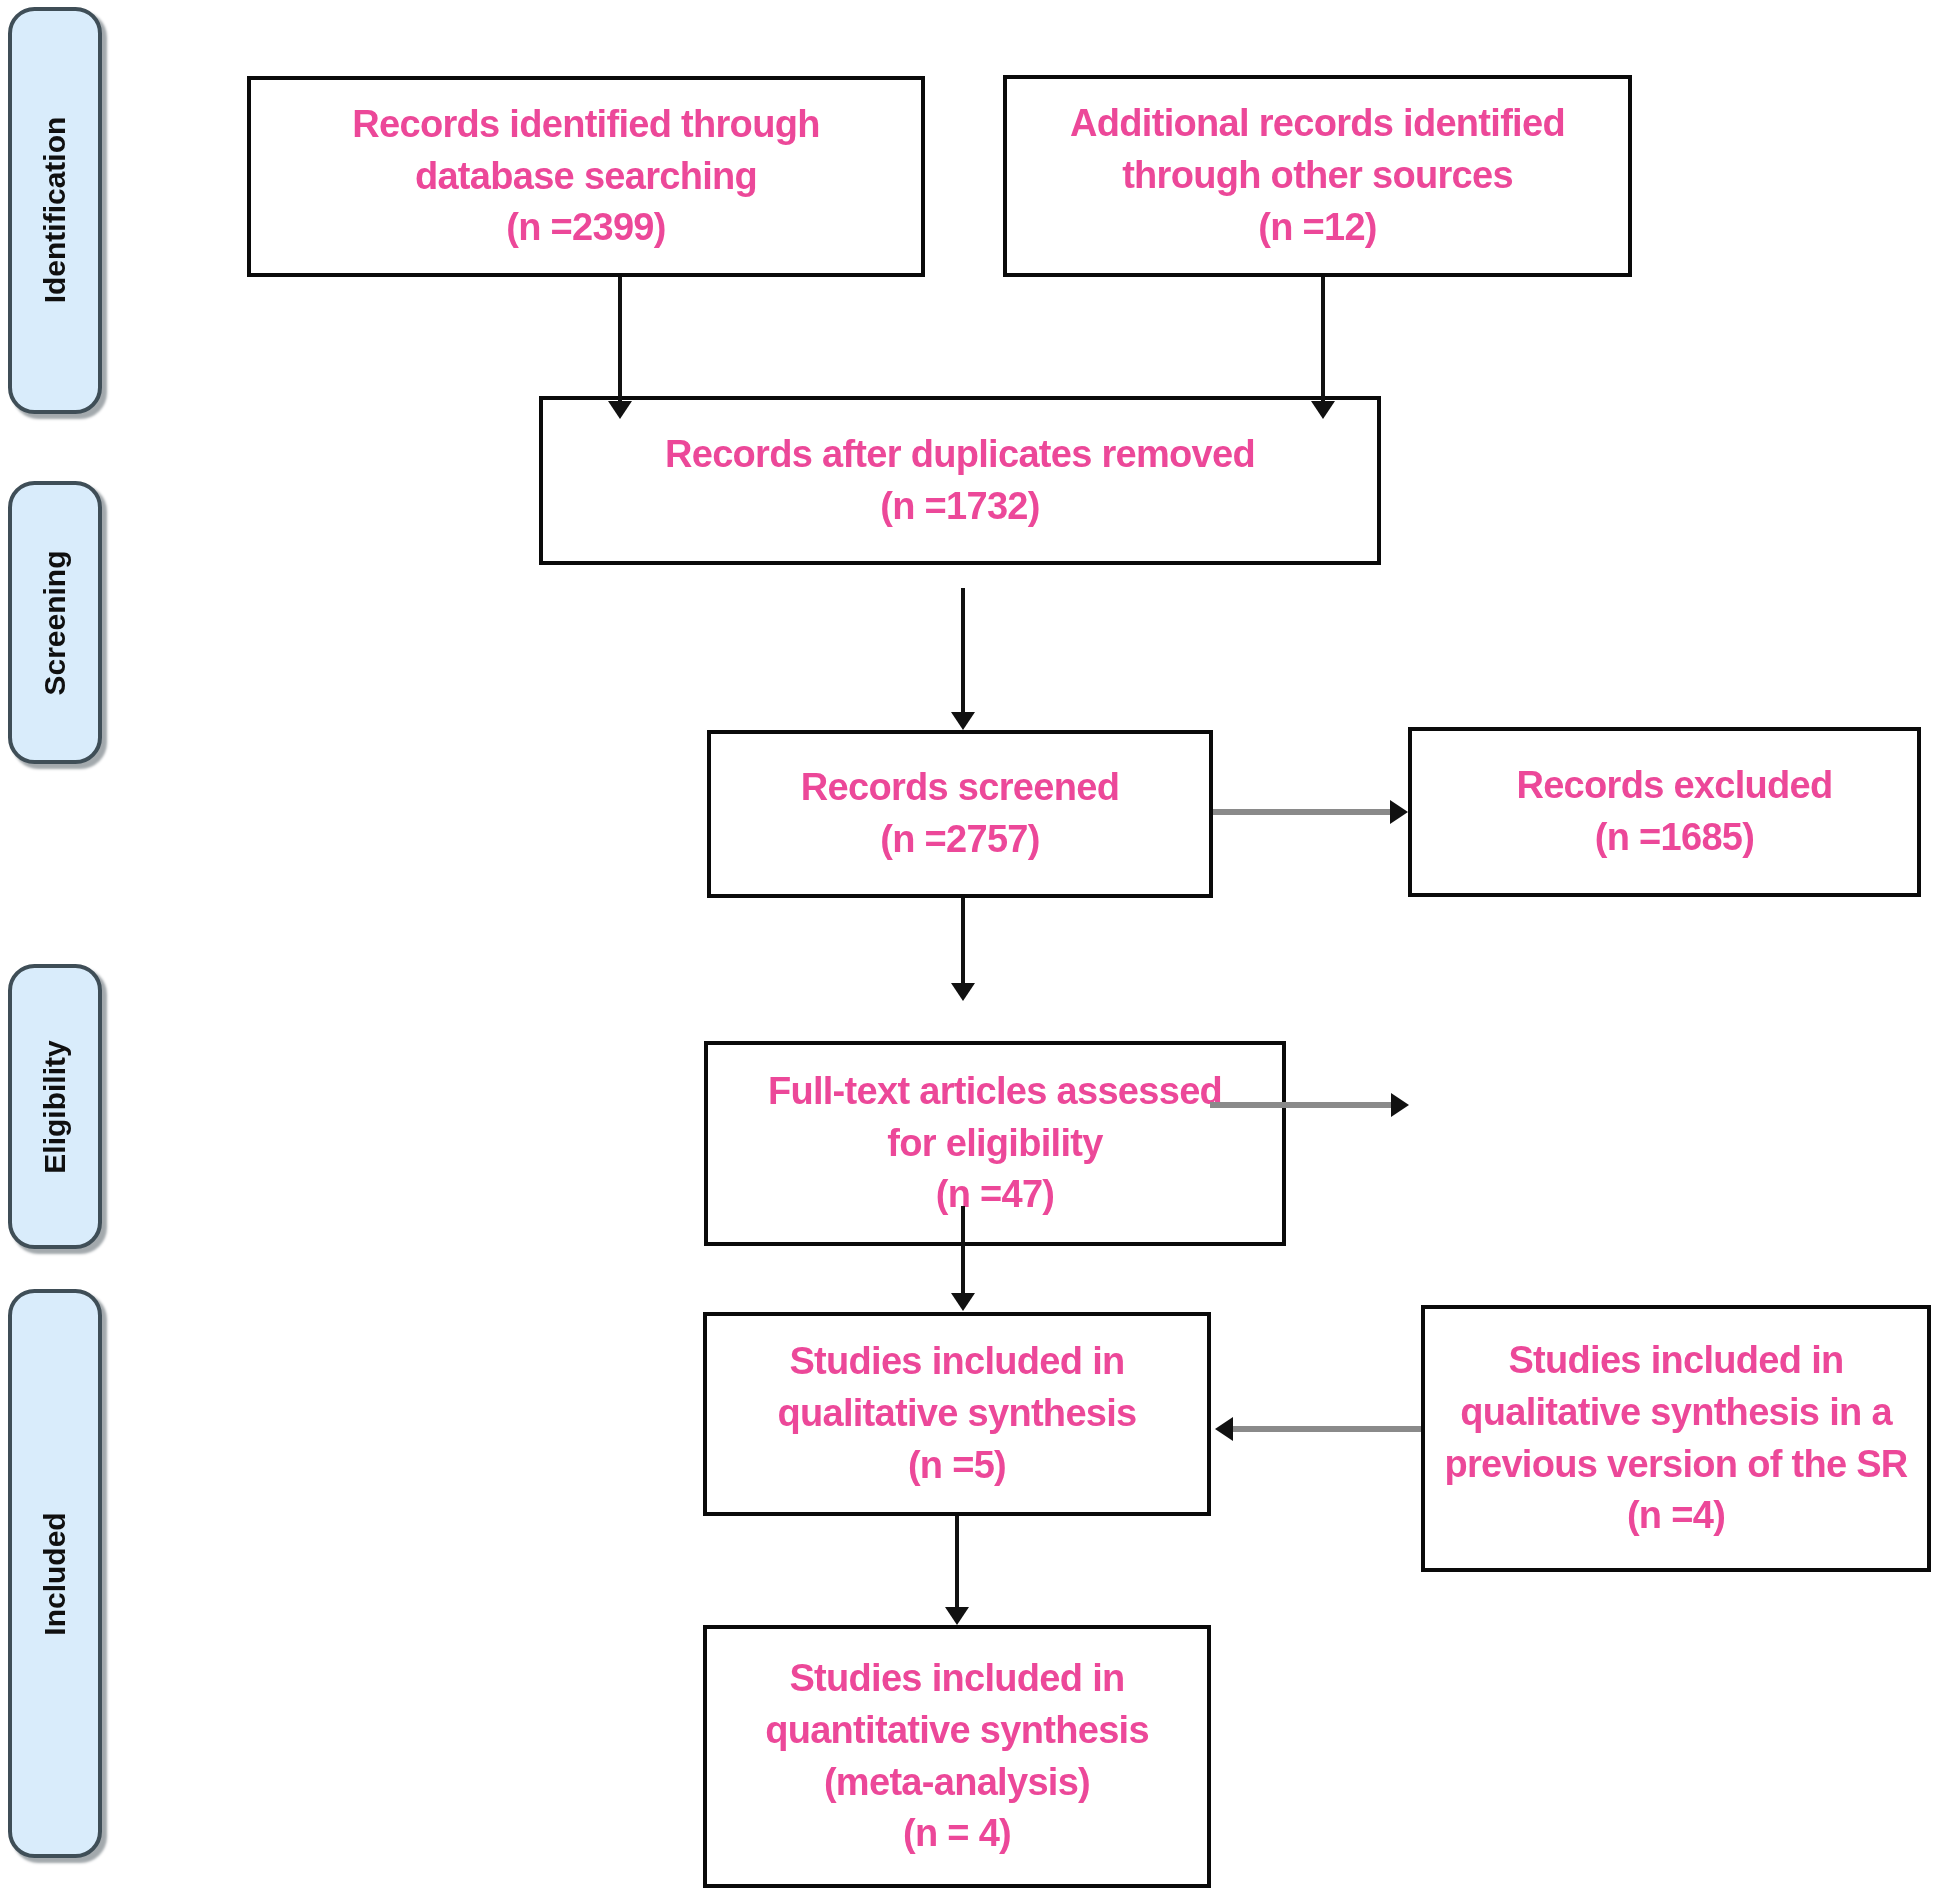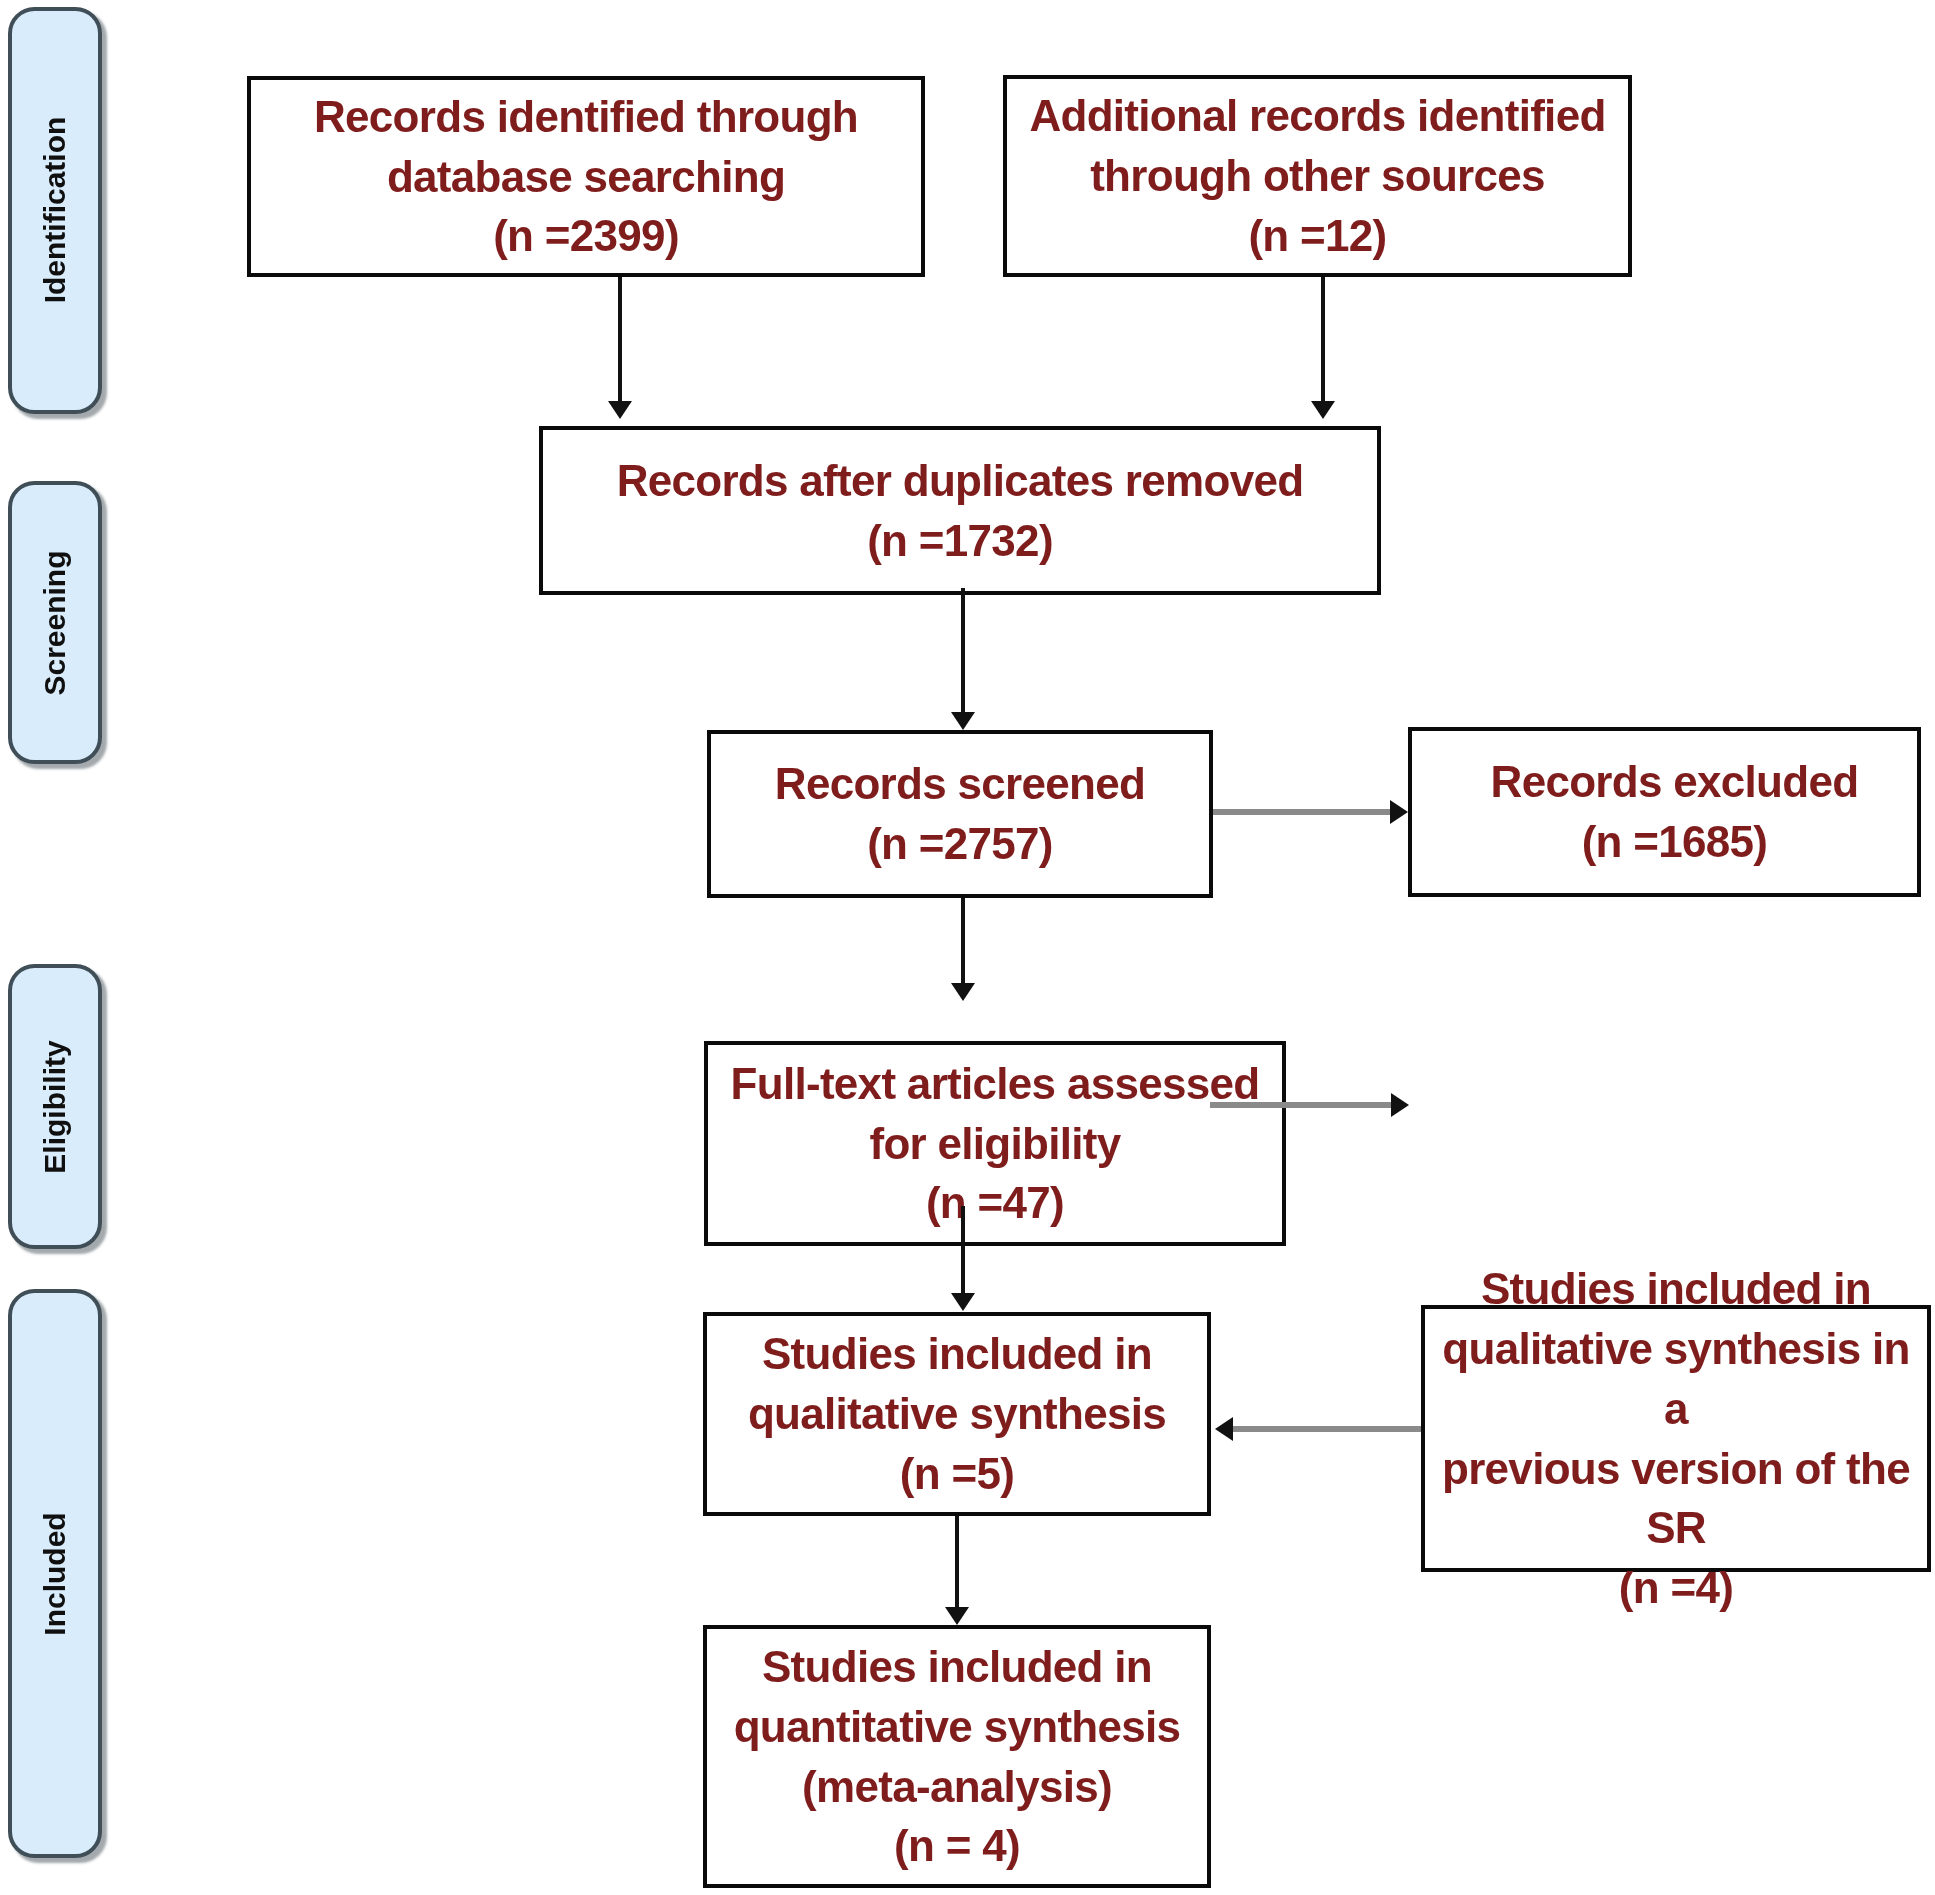--- a/index.html
+++ b/index.html
@@ -49,25 +49,25 @@
     box-sizing: border-box;
     background: #ffffff;
     border: 4.6px solid var(--box-border);
     display: flex;
     align-items: center;
     justify-content: center;
     text-align: center;
   }
   .fbox .box-text {
     white-space: pre-line;
-    font-size: 44px;
+    font-size: 38px;
     font-weight: 700;
     line-height: 1.36;
     letter-spacing: -0.7px;
-    color: #7f1d1d;
+    color: #ec4899;
     padding: 0 9.3px;
   }
   
   .varrow {
     position: absolute;
     width: 26.5px;
     display: flex;
     flex-direction: column;
     align-items: center;
   }
@@ -133,21 +133,21 @@
 database searching
 (n =2399)</div>
   </div>
 
   <div class="fbox" style="left:1003px; top:75px; width:629px; height:202px;">
     <div class="box-text">Additional records identified
 through other sources
 (n =12)</div>
   </div>
 
-  <div class="fbox" style="left:539px; top:426px; width:842px; height:169px;">
+  <div class="fbox" style="left:539px; top:396px; width:842px; height:169px;">
     <div class="box-text">Records after duplicates removed
 (n =1732)</div>
   </div>
 
   <div class="fbox" style="left:707px; top:730px; width:506px; height:168px;">
     <div class="box-text">Records screened
 (n =2757)</div>
   </div>
 
   <div class="fbox" style="left:1408px; top:727px; width:513px; height:170px;padding-left:20px;">

